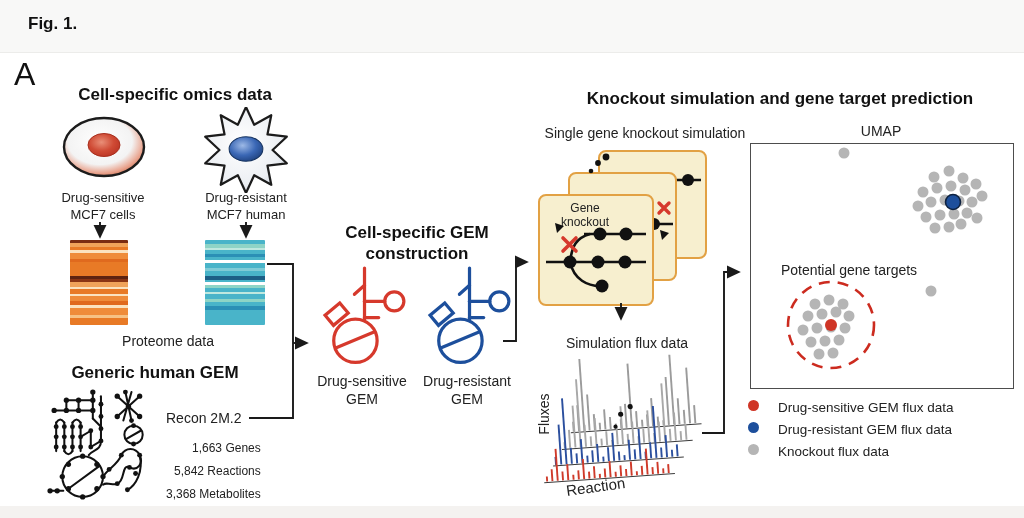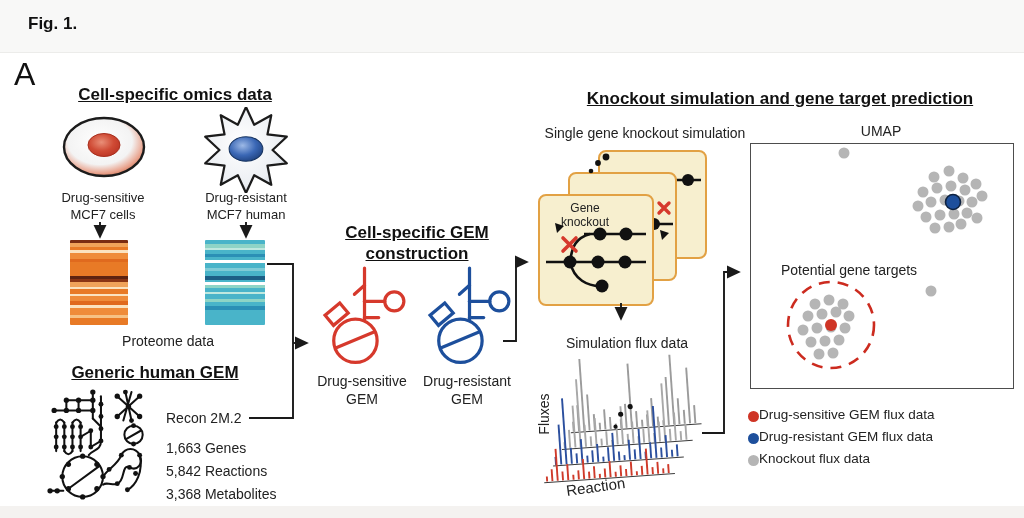--- a/index.html
+++ b/index.html
@@ -2,21 +2,21 @@
 <html><head>
 <meta charset="utf-8">
 <style>
   html,body{margin:0;padding:0;background:#ffffff;}
   .canvas{position:relative;width:1024px;height:518px;background:#ffffff;
           font-family:"Liberation Sans","DejaVu Sans",sans-serif;color:#1a1a1a;overflow:hidden;}
   .abs{position:absolute;}
   .hdr{left:0;top:0;width:1024px;height:52px;background:#f8f8f7;border-bottom:1px solid #ececea;}
   .fig-label{left:28px;top:14px;font-size:17px;font-weight:700;color:#111;}
   .panel-a{left:14px;top:56px;font-size:32px;font-weight:500;color:#111;}
-  .h1{font-size:17px;font-weight:700;text-align:center;line-height:1.25;color:#111;text-decoration:underline;}
+  .h1{font-size:17px;font-weight:700;text-align:center;line-height:1.25;color:#111;}
   .cap{font-size:13px;text-align:center;line-height:1.3;color:#222;}
   .cap14{font-size:14px;text-align:center;line-height:1.3;color:#222;}
   .omics-heading{left:58px;top:84px;width:234px;}
   .cell-sens-svg{left:62px;top:116px;}
   .cell-res-svg{left:200px;top:107px;}
   .cap-sens{left:46px;top:190px;width:114px;}
   .cap-res{left:188px;top:190px;width:116px;}
   .hm{border-radius:1px;}
   .hm-orange{left:70px;top:240px;width:58px;height:85px;background:linear-gradient(180deg,
     #7a2c12 0 4%,#f0a35a 4% 8%,#e87a26 8% 12%,#fbe3c0 12% 15%,#ef8c3a 15% 22%,#e06a1e 22% 26%,
@@ -24,21 +24,21 @@
     #fbe3c0 63% 66%,#ef8c3a 66% 72%,#e06a1e 72% 76%,#fbe3c0 76% 80%,#ef8c3a 80% 88%,#f6c285 88% 92%,#e87a26 92% 100%);}
   .hm-teal{left:205px;top:240px;width:60px;height:85px;background:linear-gradient(180deg,
     #49b4c9 0 5%,#8ed4c6 5% 9%,#bfe8df 9% 12%,#49b4c9 12% 16%,#2b8fb5 16% 20%,#49b4c9 20% 24%,
     #ffffff 24% 27%,#49b4c9 27% 33%,#7fcbd6 33% 37%,#49b4c9 37% 42%,#1c5f86 42% 47%,#49b4c9 47% 50%,
     #ffffff 50% 53%,#8ed4c6 53% 57%,#49b4c9 57% 61%,#bfe8df 61% 64%,#49b4c9 64% 69%,#8ed4c6 69% 73%,
     #49b4c9 73% 78%,#2b8fb5 78% 82%,#49b4c9 82% 100%);}
   .proteome{left:98px;top:332px;width:140px;}
   .gem-heading{left:52px;top:362px;width:206px;}
   .network-svg{left:46px;top:388px;}
   .recon{left:166px;top:410px;font-size:14px;color:#222;}
-  .stats{left:166px;top:437px;font-size:14px;line-height:23px;color:#222;}
+  .stats{left:166px;top:437px;font-size:12px;line-height:23px;color:#222;text-align:right;}
   .constr-heading{left:322px;top:222px;width:190px;}
   .flask-sens{left:315px;top:263px;}
   .flask-res{left:420px;top:263px;}
   .cap-flask-sens{left:303px;top:372px;width:118px;}
   .cap-flask-res{left:410px;top:372px;width:114px;}
   .ko-heading{left:545px;top:88px;width:470px;}
   .ko-sub{left:534px;top:124px;width:222px;font-size:14px;}
   .card{border:2px solid #e2a144;border-radius:8px;background:#f7efcf;}
   .card-back{left:598px;top:150px;width:105px;height:105px;z-index:1;}
   .card-mid{left:568px;top:172px;width:105px;height:105px;z-index:2;}
@@ -47,21 +47,21 @@
   .gene-ko{position:absolute;left:12px;top:6px;width:66px;font-size:12px;line-height:1.15;text-align:center;color:#222;}
   .dots3{z-index:4;}
   .fluxtitle{left:538px;top:334px;width:178px;font-size:14px;}
   .flux-svg{left:540px;top:352px;}
   .fluxes-lbl{left:514px;top:406px;font-size:14px;color:#222;transform:rotate(-90deg);transform-origin:center;width:60px;text-align:center;}
   .reaction-lbl{left:566px;top:478px;font-size:15px;color:#222;transform:rotate(-8deg);}
   .umap-title{left:750px;top:122px;width:262px;font-size:14px;}
   .umap-box{left:750px;top:143px;width:262px;height:244px;border:1.5px solid #4d4d4d;background:#fff;}
   .umap-anno{position:absolute;left:22px;top:118px;width:152px;font-size:14px;text-align:center;color:#222;}
   .legend{left:748px;top:400px;}
-  .lg-row{display:flex;align-items:flex-end;gap:0;height:22px;}
+  .lg-row{display:flex;align-items:flex-start;gap:19px;height:22px;}
   .lg-dot{width:11px;height:11px;border-radius:50%;flex:0 0 auto;}
   .lg-txt{font-size:13.5px;color:#222;}
   .overlay{left:0;top:0;z-index:6;pointer-events:none;}
   .footer-band{left:0;top:506px;width:1024px;height:12px;background:#f4f2f0;}
 </style>
 </head>
 <body>
 
 <div class="canvas">
 

